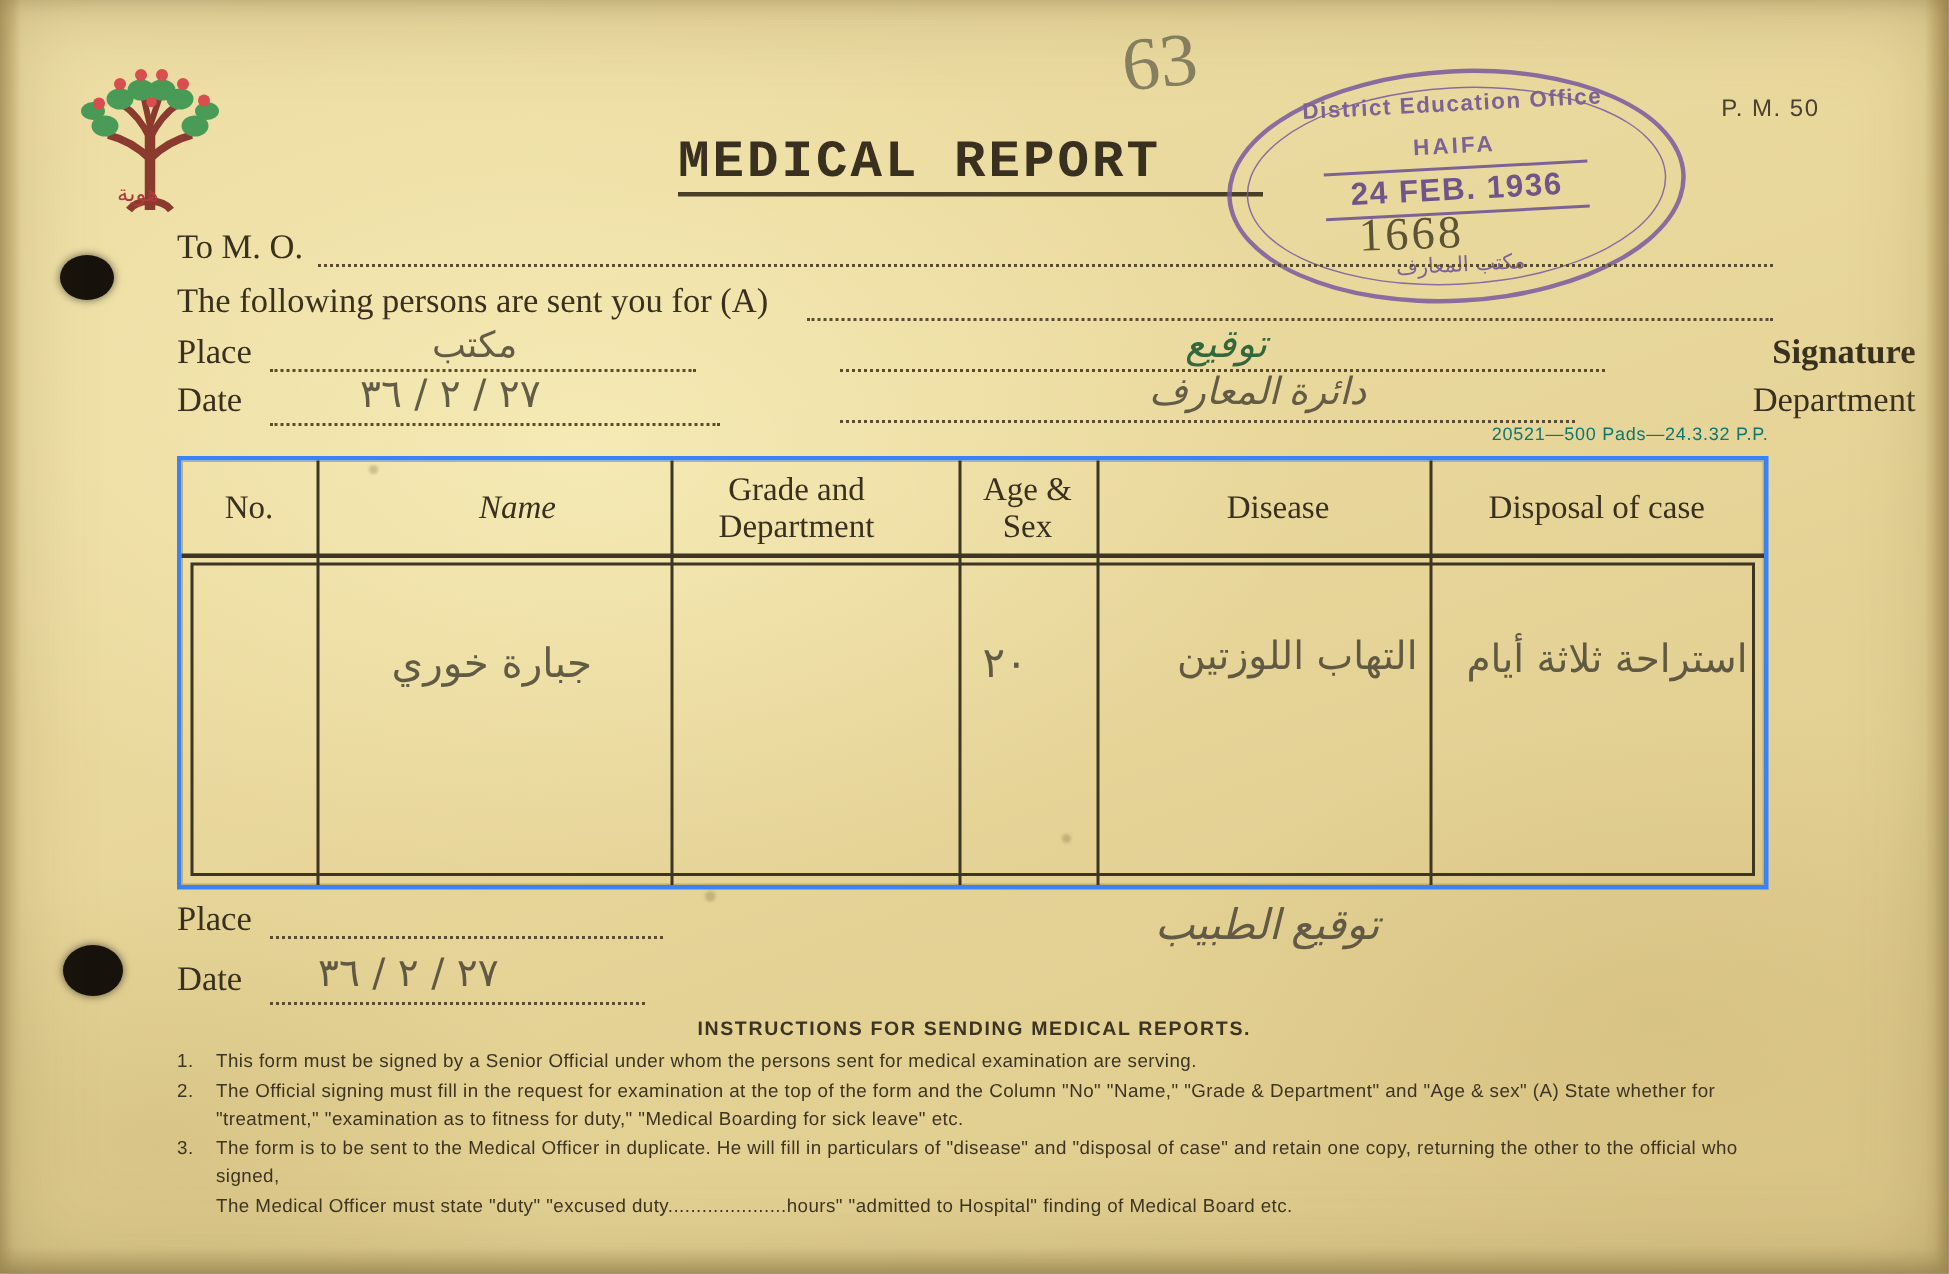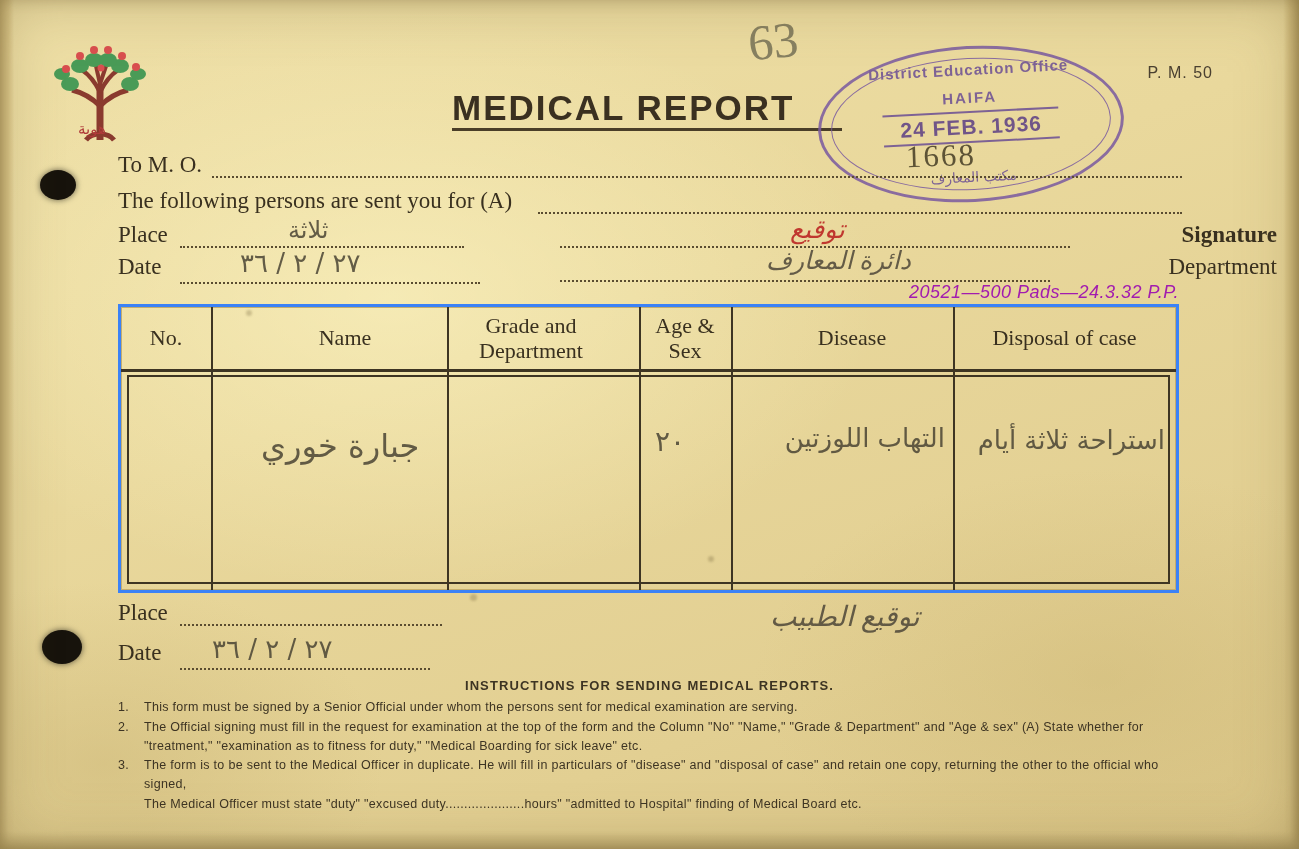--- a/index.html
+++ b/index.html
@@ -77,21 +77,21 @@
     box-shadow: 0 0 6px rgba(0,0,0,0.6);
   }
   .hole-1 { left: 40px; top: 170px; width: 36px; height: 30px; }
   .hole-2 { left: 42px; top: 630px; width: 40px; height: 34px; }
 
   
   .title {
     position: absolute;
     left: 452px;
     top: 88px;
-    font-family: Liberation Sans, sans-serif;
+    font-family: Liberation Mono, monospace;
     font-weight: bold;
     font-size: 35px;
     letter-spacing: 2px;
     color: #3a3020;
   }
   .title-underline {
     position: absolute;
     left: 452px;
     top: 128px;
     width: 390px;
@@ -284,24 +284,23 @@
     letter-spacing: 0.3px;
   }
   .instr-row { display: flex; margin-bottom: 1px; }
   .instr-num { width: 26px; flex: 0 0 26px; }
   .instr-txt { flex: 1; }
   .printer-line {
     position: absolute;
     right: 120px;
     top: 282px;
     font-family: "Liberation Sans", sans-serif;
-    font-size: 18px;
-    color: #a21caf;
+    font-size: 12px;
+    color: #0f766e;
     letter-spacing: 0.5px;
-    font-style: italic;
   }
   .blot {
     position: absolute;
     border-radius: 50%;
     background: rgba(90,75,40,0.25);
     filter: blur(1px);
   }
 </style>
 </head>
 <body>
@@ -366,61 +365,61 @@
   <div class="stamp-ref">1668</div>
 
   <div class="fl" style="left:118px; top:152px;">To M. O.</div>
   <div class="dotline" style="left:212px; top:176px; width:970px;"></div>
 
   <div class="fl" style="left:118px; top:188px;">The following persons are sent you for (A)</div>
   <div class="dotline" style="left:538px; top:212px; width:644px;"></div>
 
   <div class="fl" style="left:118px; top:222px;">Place</div>
   <div class="dotline" style="left:180px; top:246px; width:284px;"></div>
-  <div class="handwriting" style="left:288px; top:216px; font-size:24px;">ثلاثة</div>
+  <div class="handwriting" style="left:288px; top:216px; font-size:24px;">مكتب</div>
 
   <div class="fl" style="left:118px; top:254px;">Date</div>
   <div class="dotline" style="left:180px; top:282px; width:300px;"></div>
   <div class="handwriting" style="left:240px; top:248px; font-size:26px; letter-spacing:2px;">٢٧ / ٢ / ٣٦</div>
 
   <div class="fl" style="right:22px; top:222px;font-weight:bold;">Signature</div>
   <div class="dotline" style="left:560px; top:246px; width:510px;"></div>
-  <div class="handwriting hw-script" style="left:790px; top:214px; font-size:26px; color:#b91c1c;">توقيع</div>
+  <div class="handwriting hw-script" style="left:790px; top:214px; font-size:26px; color:#14532d;">توقيع</div>
 
   <div class="fl" style="right:22px; top:254px;">Department</div>
   <div class="dotline" style="left:560px; top:280px; width:490px;"></div>
   <div class="handwriting hw-script" style="left:766px; top:246px; font-size:25px; color:#4d4638;">دائرة المعارف</div>
 
   <div class="printer-line">20521—500 Pads—24.3.32  P.P.</div>
 
   <div class="table-outer">
     <div class="table-hdr">
       <div class="th" style="left:0; width:90px;">No.</div>
-      <div class="th" style="left:90px; width:268px;">Name</div>
+      <div class="th" style="left:90px; width:268px;font-style:italic;">Name</div>
       <div class="th" style="left:326px; width:168px; flex-direction:column;">
         <span>Grade and</span>
         <span>Department</span>
       </div>
       <div class="th" style="left:518px; width:92px; flex-direction:column;">
         <span>Age &amp;</span>
         <span>Sex</span>
       </div>
       <div class="th" style="left:610px; width:222px;padding-left:10px;">Disease</div>
       <div class="th" style="left:832px; width:223px;">Disposal of case</div>
     </div>
 
     <div class="vline" style="left:90px;"></div>
     <div class="vline" style="left:326px;"></div>
     <div class="vline" style="left:518px;"></div>
     <div class="vline" style="left:610px;"></div>
     <div class="vline" style="left:832px;"></div>
 
     <div class="inner-frame"></div>
 
-    <div class="handwriting" style="left:140px; top:120px; font-size:32px; color:#4a4434;text-align:center;">جبارة خوري</div>
+    <div class="handwriting" style="left:140px; top:120px; font-size:27px; color:#4a4434;text-align:center;">جبارة خوري</div>
     <div class="handwriting" style="left:534px; top:118px; font-size:28px; letter-spacing:2px;">٢٠</div>
     <div class="handwriting" style="left:624px; top:112px; font-size:26px; width:200px; line-height:1.5;">التهاب اللوزتين</div>
     <div class="handwriting" style="left:844px; top:114px; font-size:26px; width:200px; line-height:1.5;">استراحة ثلاثة أيام</div>
   </div>
 
   <div class="fl" style="left:118px; top:600px;">Place</div>
   <div class="dotline" style="left:180px; top:624px; width:262px;"></div>
 
   <div class="fl" style="left:118px; top:640px;">Date</div>
   <div class="dotline" style="left:180px; top:668px; width:250px;"></div>

